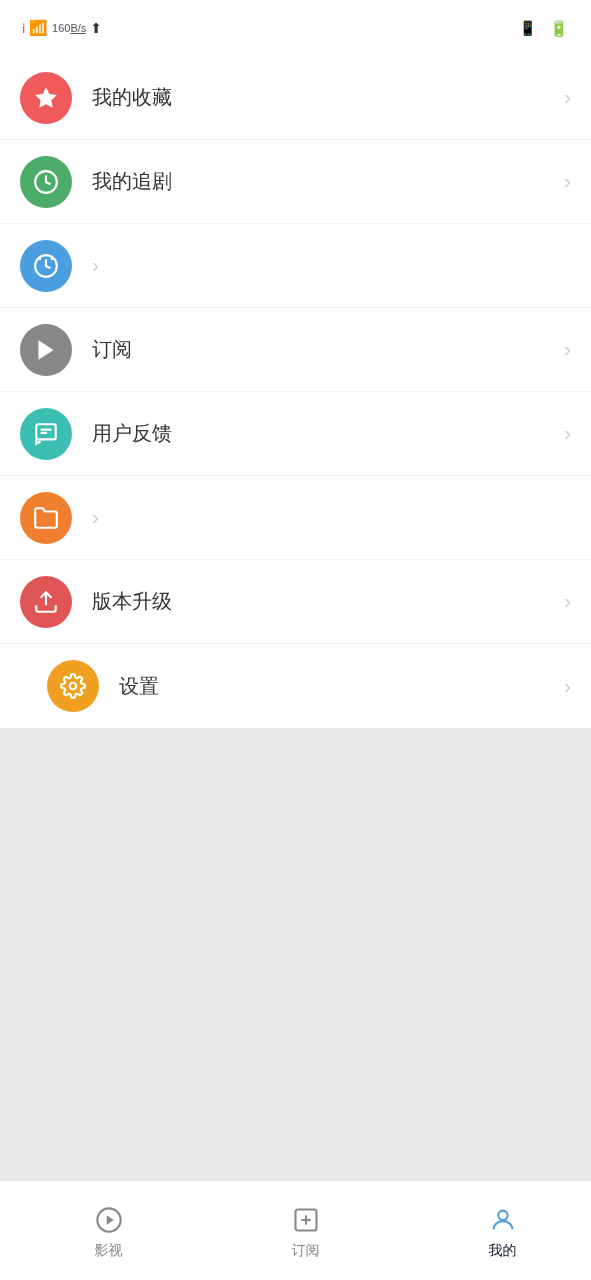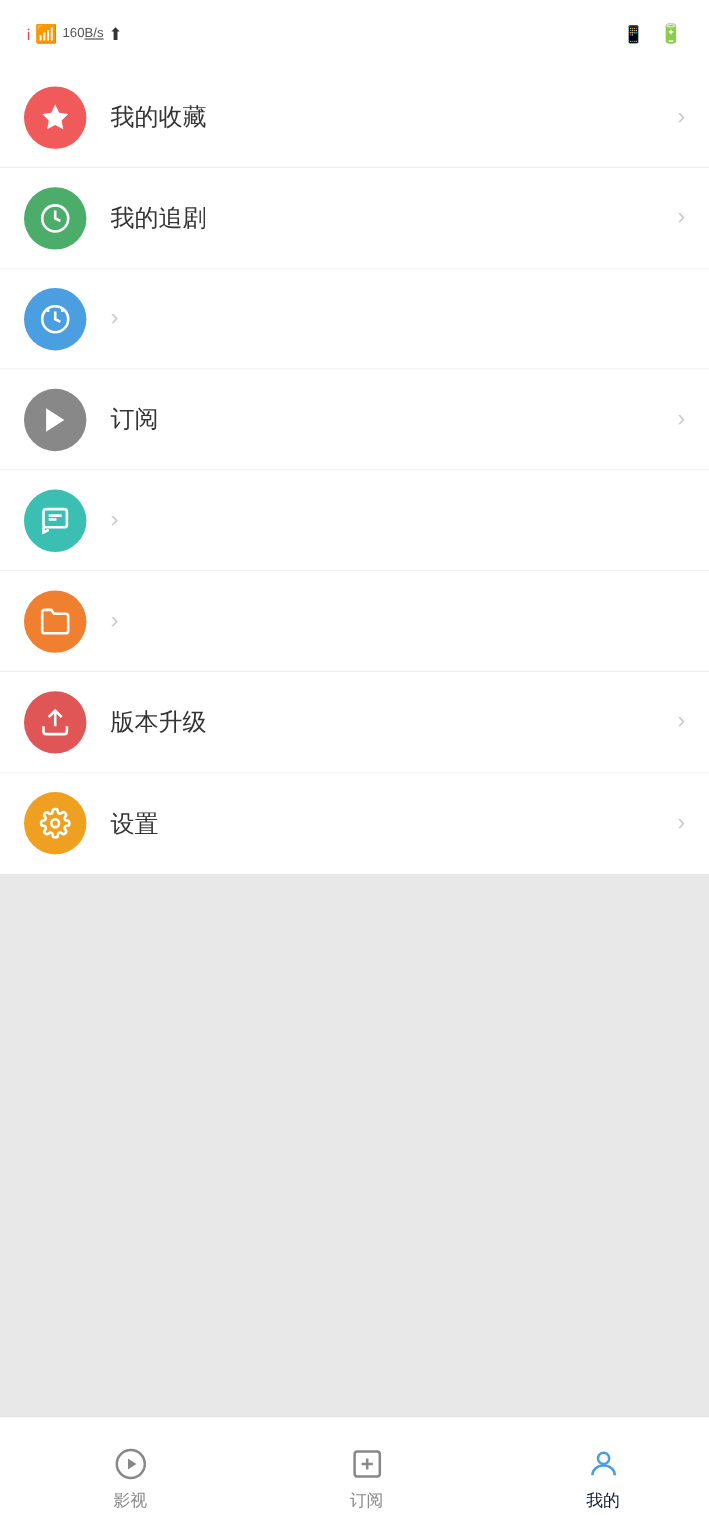--- a/index.html
+++ b/index.html
@@ -60,20 +60,21 @@
       align-items: center;
       padding: 0 20px;
       height: 84px;
       background: #fff;
       border-bottom: 1px solid #f0f0f0;
       cursor: pointer;
       position: relative;
     }
     .menu-item:last-child {
       border-bottom: none;
+      margin-left: 27px;
     }
 
     .menu-icon-wrap {
       width: 52px;
       height: 52px;
       border-radius: 50%;
       display: flex;
       align-items: center;
       justify-content: center;
       margin-right: 20px;
@@ -233,20 +234,21 @@
     </div>
       <div class="menu-item">
       <div class="menu-icon-wrap icon-teal">
         <svg viewBox="0 0 24 24" width="26" height="26" fill="none" stroke="white" stroke-width="2">
             <rect x="3" y="3" width="18" height="14" rx="2"></rect>
             <line x1="7" y1="8" x2="17" y2="8"></line>
             <line x1="7" y1="11" x2="13" y2="11"></line>
             <polyline points="3,17 3,21 7,19"></polyline>
           </svg>
       </div>
+      <span class="menu-label">用户反馈</span>
       <span class="chevron">›</span>
     </div>
       <div class="menu-item">
       <div class="menu-icon-wrap icon-orange">
         <svg viewBox="0 0 24 24" width="26" height="26" fill="none" stroke="white" stroke-width="2">
             <path d="M22 19a2 2 0 0 1-2 2H4a2 2 0 0 1-2-2V5a2 2 0 0 1 2-2h5l2 3h9a2 2 0 0 1 2 2z"></path>
           </svg>
       </div>
       <span class="chevron">›</span>
     </div>

